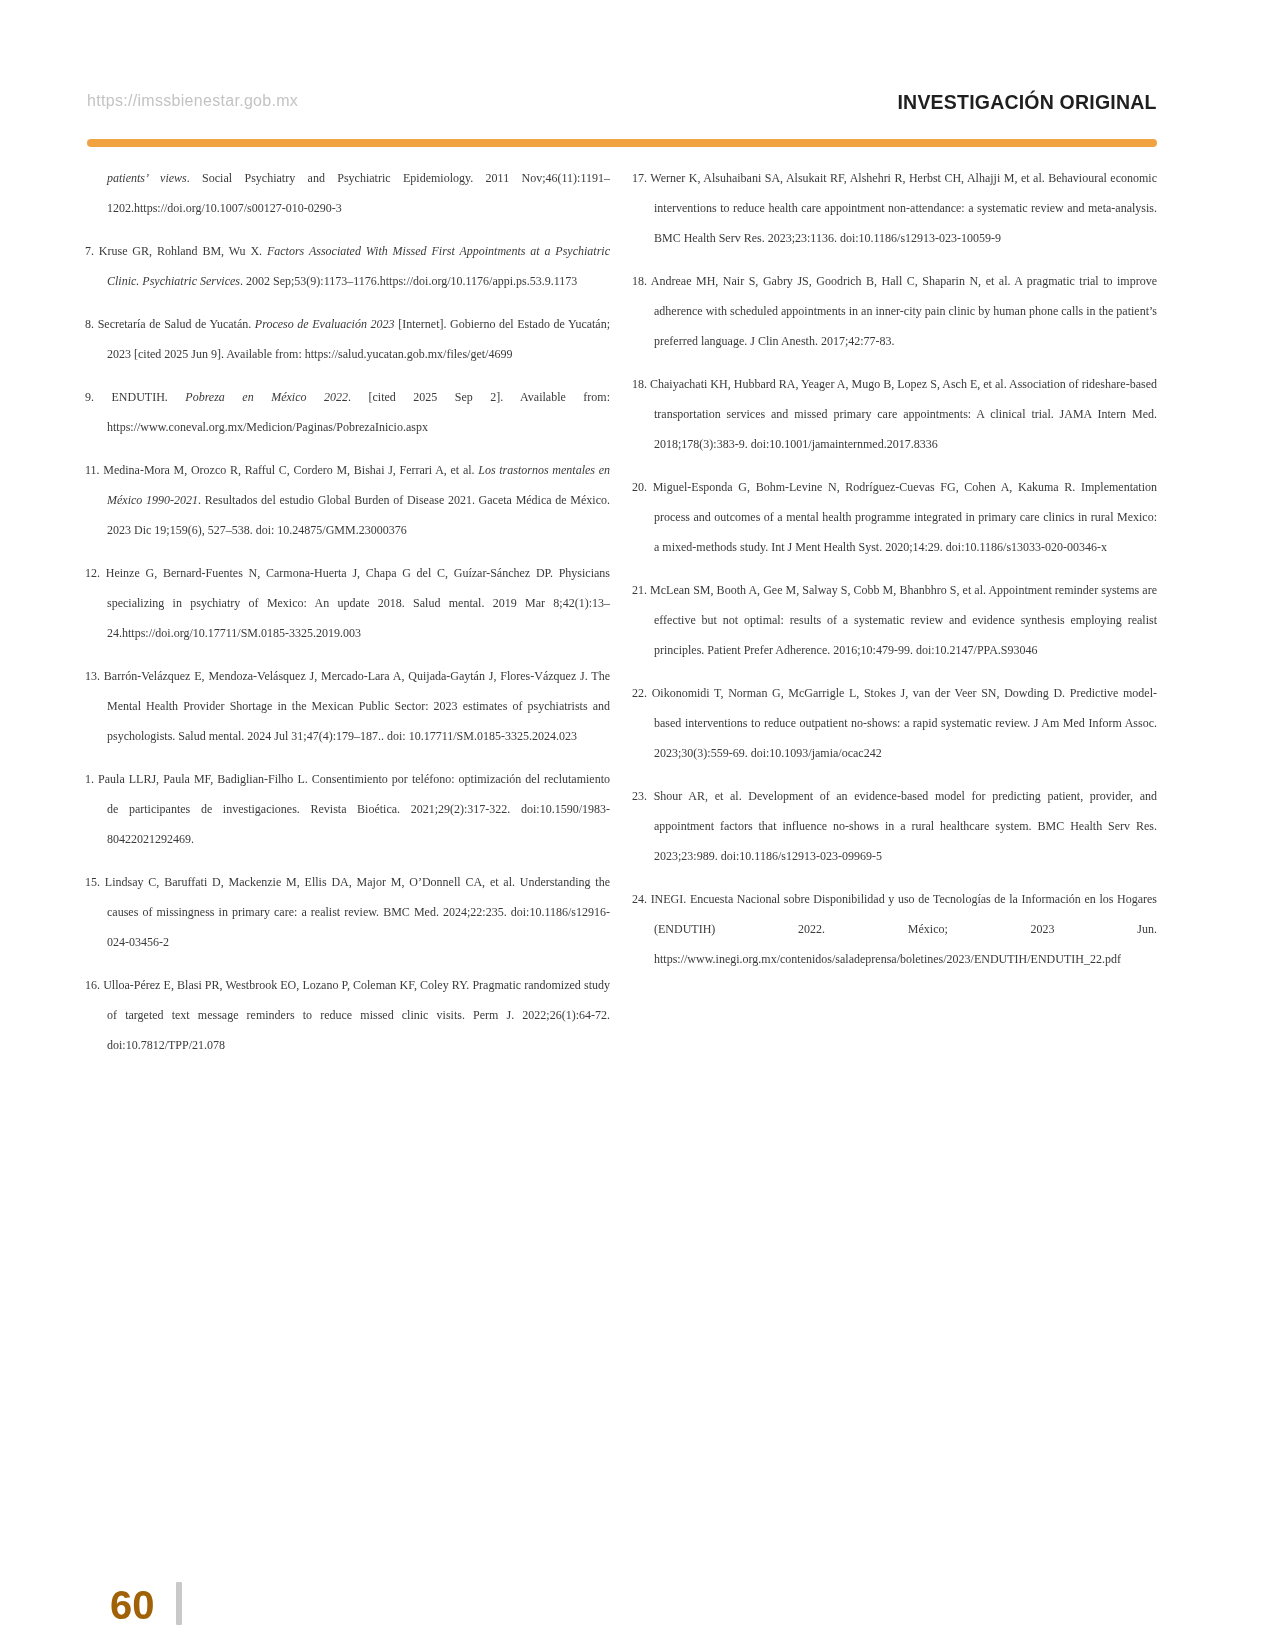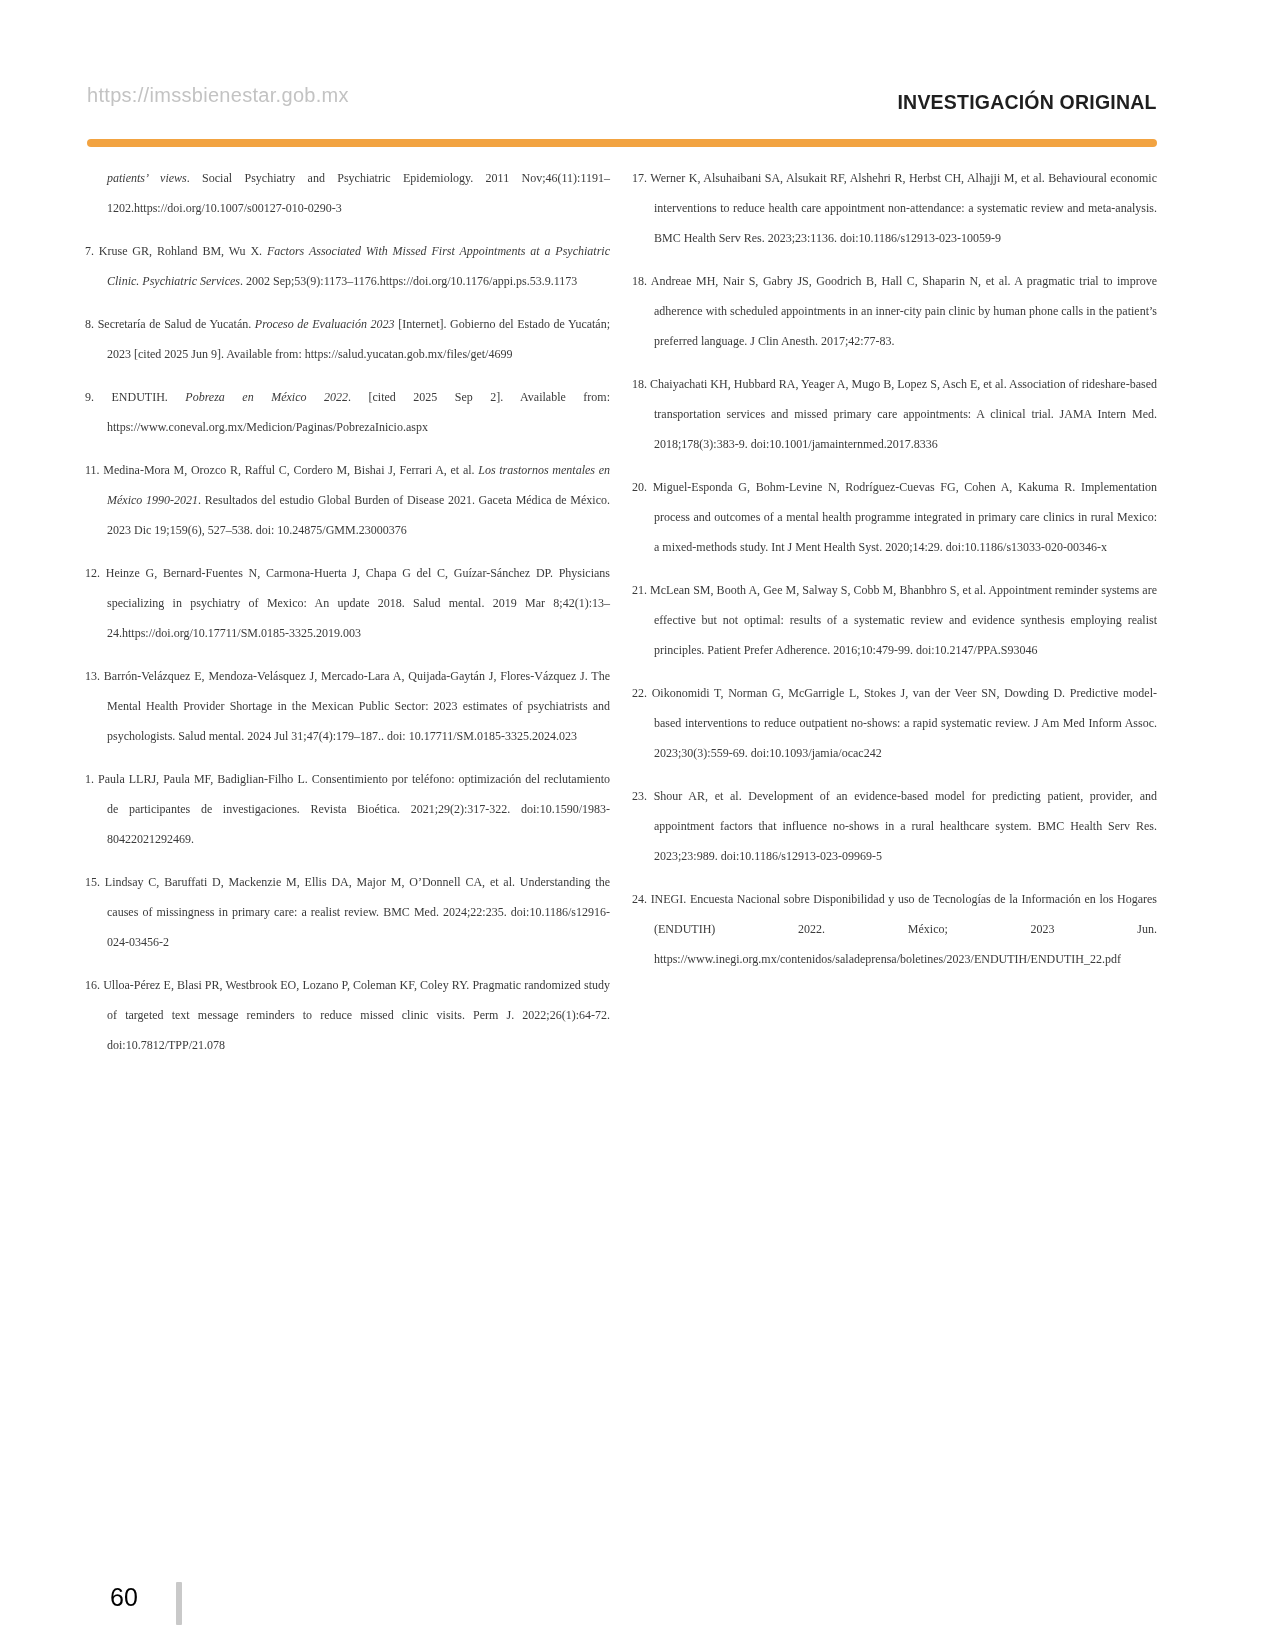--- a/index.html
+++ b/index.html
@@ -6,23 +6,23 @@
   .page{
     position:relative;
     width:1275px;height:1650px;
     background:#ffffff;
     font-family:"Liberation Serif",serif;
     overflow:hidden;
     margin:0 auto;
   }
   
   .site-url{
-    position:absolute;left:87px;top:84px;
+    position:absolute;left:87px;top:92px;
     font-family:"Liberation Sans",sans-serif;
-    font-size:20px;color:#c3c3c3;letter-spacing:.3px;
+    font-size:16px;color:#c3c3c3;letter-spacing:.3px;
   }
   .section-label{
     position:absolute;right:118px;top:90px;
     font-family:"Liberation Sans",sans-serif;
     font-weight:bold;font-size:21px;color:#1f1f1f;
     letter-spacing:.2px;
     transform:scaleX(.93);transform-origin:right center;
   }
   .accent-rule{
     position:absolute;left:87px;top:139px;
@@ -41,21 +41,21 @@
     margin:0 0 13px 0;
     padding-left:22px;text-indent:-22px;
   }
   .ref.cont{text-indent:0;}
   .ref .it{font-style:italic;}
   .ref .num{white-space:pre;}
   
   .page-number{
     position:absolute;left:110px;top:1585px;
     font-family:"Liberation Sans",sans-serif;
-    font-weight:normal;font-size:25px;line-height:1;color:#000000;
+    font-weight:bold;font-size:40px;line-height:1;color:#a16207;
   }
   .footer-divider{
     position:absolute;left:176px;top:1582px;
     width:6px;height:43px;background:#c9c9c9;border-radius:1px;
   }
   .journal{
     position:absolute;left:215px;top:1685px;
     font-family:"Liberation Sans",sans-serif;
     font-size:23px;line-height:1;color:#c9c9c9;
   }

